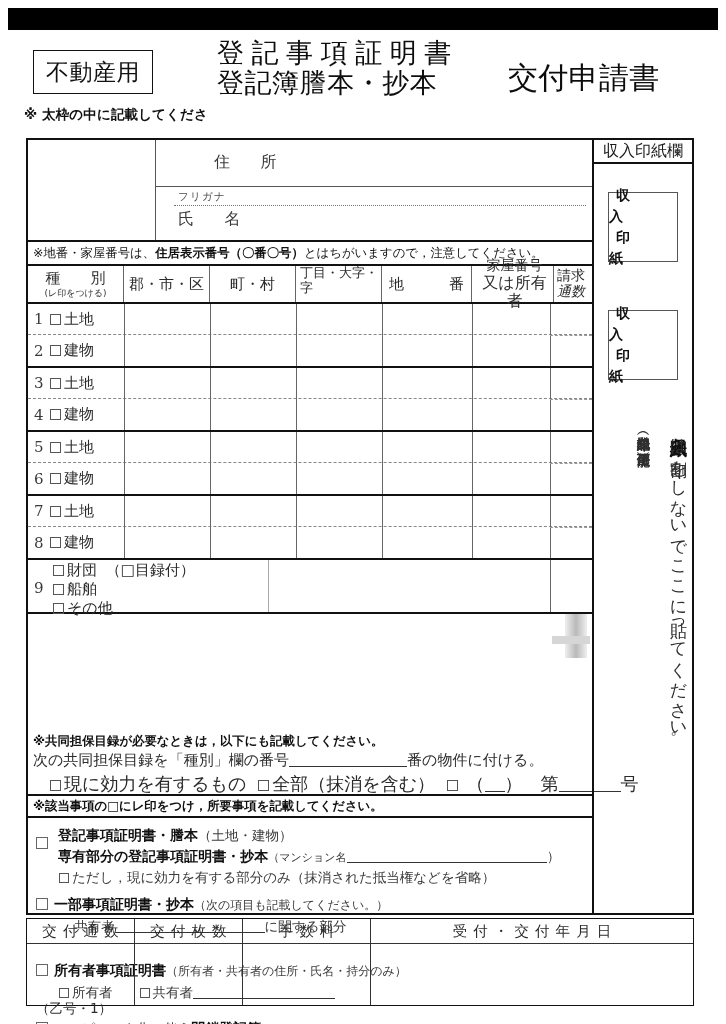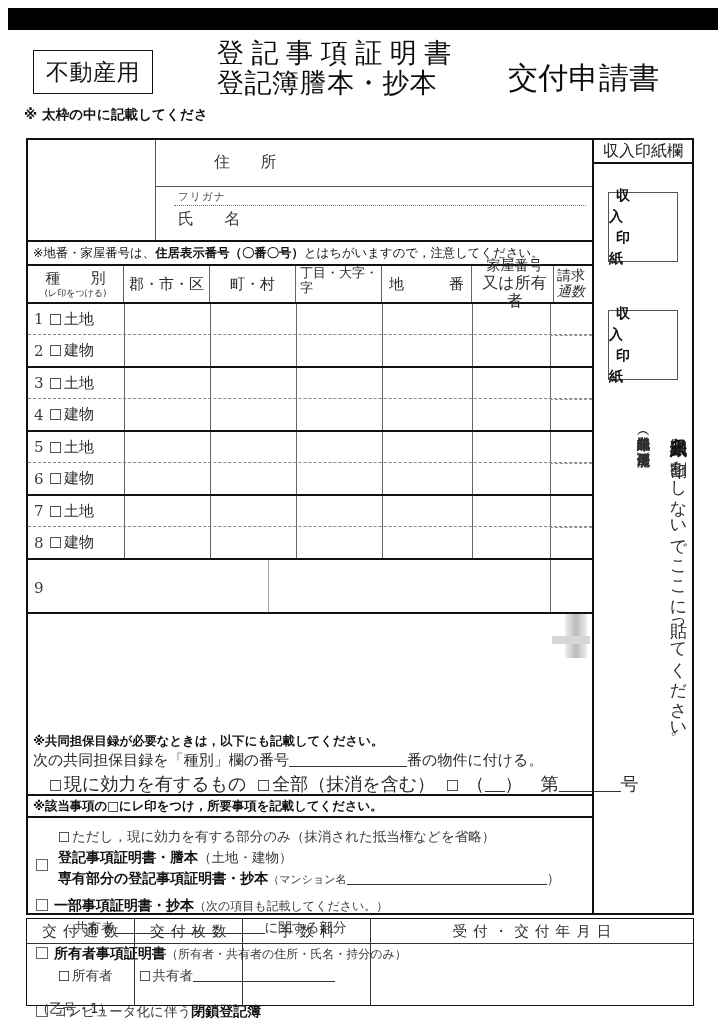--- a/index.html
+++ b/index.html
@@ -308,20 +308,32 @@
         <div class="vline" style="left:182px;"></div>
           <div class="vline" style="left:268px;"></div>
         <div class="vline" style="left:354px;"></div>
           <div class="vline" style="left:444px;"></div>
         <div class="vline" style="left:522px;"></div>
         <div class="req-sep" style="left:522px;right:0;"></div>
       </div>
 
       <div class="row9" style="top:294px;">
         <div class="nine">9</div>
+        <div class="lines">
+          <div style="font-size:15px;color:#2b2b2b;">
+            <span class="cb"></span><span>財団</span>
+            <span style="margin-left:4px;">（□目録付）</span>
+          </div>
+          <div style="font-size:15px;color:#2b2b2b;">
+            <span class="cb"></span><span>船舶</span>
+          </div>
+          <div style="font-size:15px;color:#2b2b2b;">
+            <span class="cb"></span><span>その他</span>
+          </div>
+        </div>
         <div class="vline" style="left:240px;border-left-color:#aaa;"></div>
         <div class="vline" style="left:522px;"></div>
       </div>
     </div>
 
     <div class="joint">
       <div class="j1">※共同担保目録が必要なときは，以下にも記載してください。</div>
       <div class="j2">
         <span>次の共同担保目録を「種別」欄の番号</span><span class="ul ul-l"></span><span>番の物件に付ける。</span>
       </div>
@@ -330,44 +342,44 @@
         <span class="cb" style="margin-left:6px;"></span><span>全部（抹消を含む）</span>
         <span class="cb" style="margin-left:6px;"></span>
         <span>（</span><span class="ul ul-xs"></span><span>）　第</span><span class="ul ul-s"></span><span>号</span>
       </div>
     </div>
 
     <div class="checkhead">※該当事項の□にレ印をつけ，所要事項を記載してください。</div>
 
     <div class="checkbody">
 
-      <div class="ck-row indent1" style="margin-top:1px;">
-        <span class="cb cb-sm"></span><span class="reg-jp">ただし，現に効力を有する部分のみ（抹消された抵当権などを省略）</span>
-      </div>
-
       <div class="ck-row blk-a">
         <span class="cbx"></span>
         <div class="txt">
           <div>
             <span class="bold-jp">登記事項証明書・謄本</span><span class="reg-jp">（土地・建物）</span>
           </div>
           <div style="margin-top:1px;">
             <span class="bold-jp">専有部分の登記事項証明書・抄本</span><span class="sm-jp">（マンション名</span><span class="ul" style="width:200px;"></span><span class="reg-jp">）</span>
           </div>
         </div>
       </div>
 
+      <div class="ck-row indent1" style="margin-top:1px;">
+        <span class="cb cb-sm"></span><span class="reg-jp">ただし，現に効力を有する部分のみ（抹消された抵当権などを省略）</span>
+      </div>
+
       <div class="ck-row" style="margin-top:7px;">
         <span class="cbx"></span><span class="bold-jp">一部事項証明書・抄本</span><span class="reg-jp" style="font-size:12px;">（次の項目も記載してください。）</span>
       </div>
       <div class="ck-row indent2" style="margin-top:2px;">
         <span class="reg-jp">共有者</span><span class="ul" style="width:150px;"></span><span class="reg-jp">に関する部分</span>
       </div>
 
-      <div class="ck-row" style="margin-top:6px;">
+      <div class="ck-row" style="margin-top:24px;">
         <span class="cbx"></span><span class="bold-jp">所有者事項証明書</span><span class="reg-jp" style="font-size:12px;">（所有者・共有者の住所・氏名・持分のみ）</span>
       </div>
       <div class="ck-row indent1" style="margin-top:2px;">
         <span class="cb cb-sm"></span><span class="reg-jp">所有者</span>
         <span class="cb cb-sm" style="margin-left:22px;"></span><span class="reg-jp">共有者</span><span class="ul" style="width:142px;"></span>
       </div>
 
       <div class="ck-row" style="margin-top:16px;">
         <span class="cbx"></span><span class="reg-jp">コンピュータ化に伴う</span><span class="bold-jp">閉鎖登記簿</span>
       </div>

